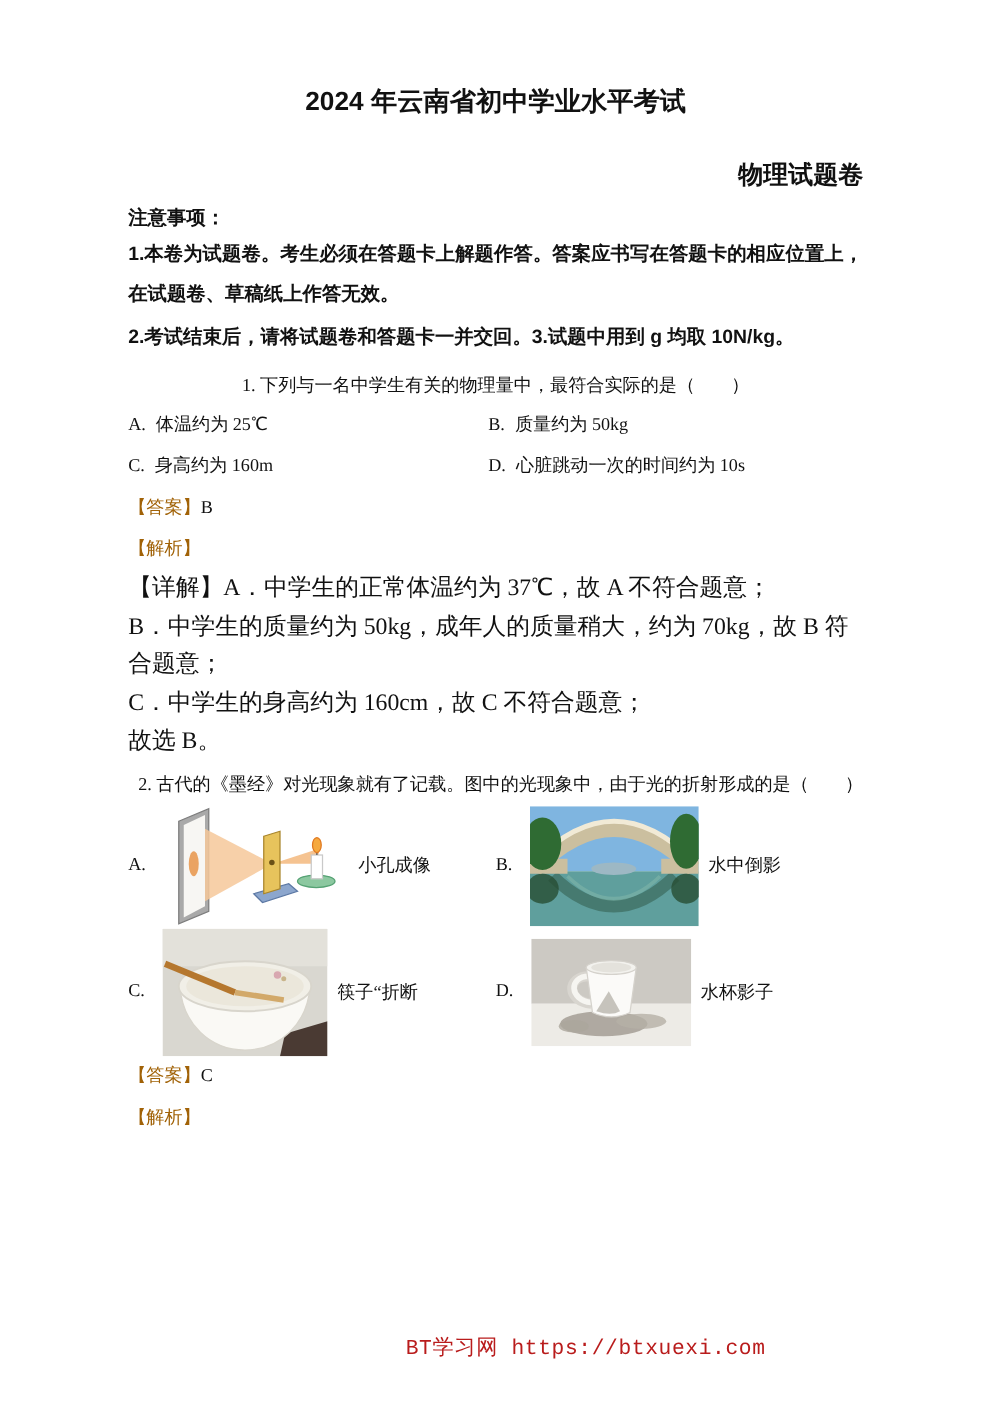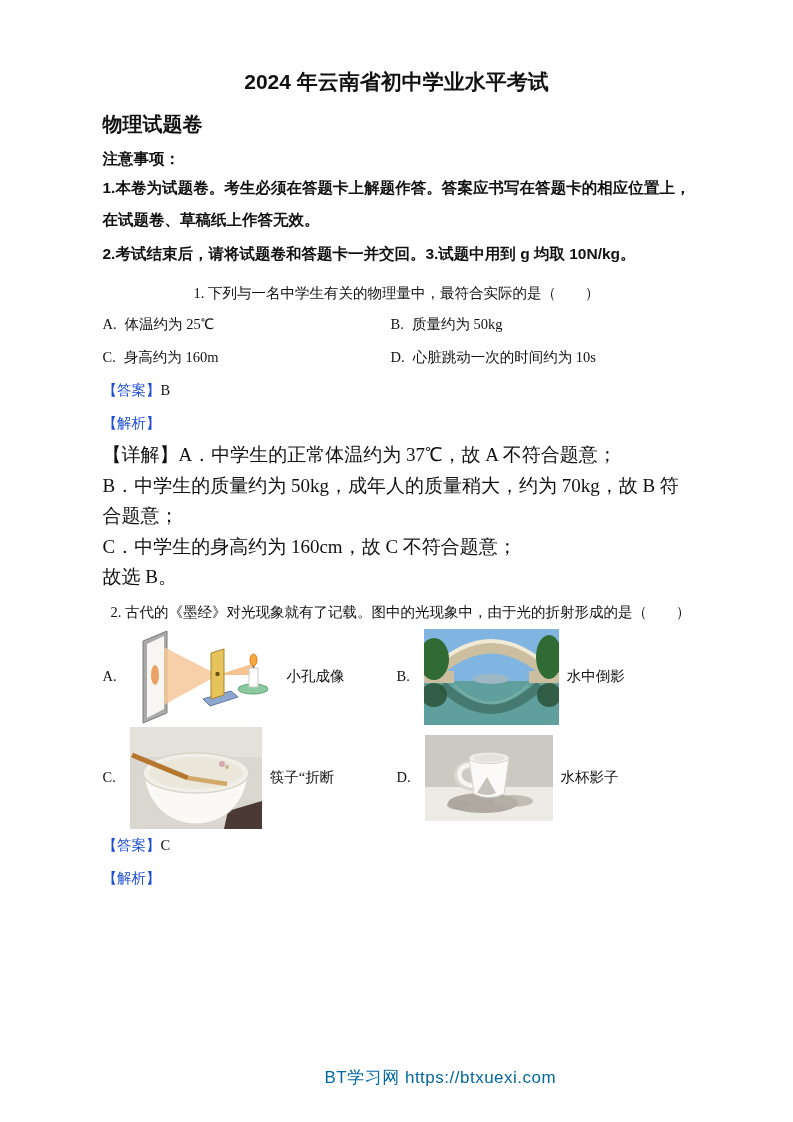--- a/index.html
+++ b/index.html
@@ -17,26 +17,26 @@
   
   .doc-title{
     text-align:center;
     font-family:"Liberation Sans", sans-serif;
     font-weight:bold;
     font-size:21px;
     line-height:28px;
     margin:0;
   }
   .doc-subtitle{
-    text-align:left;
+    text-align:right;
     font-family:"Liberation Sans", sans-serif;
     font-weight:bold;
     font-size:20px;
     line-height:28px;
-    margin:14px 0 0 0;
+    margin:30px 0 0 0;
   }
   .meta-line{
     text-align:center;
     font-family:"Liberation Sans", sans-serif;
     font-weight:bold;
     font-size:15.5px;
     line-height:22px;
     margin:12px 0 0 0;
   }
   .notice-heading{
@@ -61,34 +61,34 @@
   }
   .stem{margin-top:8px;text-align:center;}
   .options-grid{
     display:grid;
     grid-template-columns:49% 51%;
     font-size:14.5px;
     line-height:33px;
   }
   .opt-label{margin-right:8px;}
   .answer-line{font-size:14.5px;line-height:33px;margin:0;}
-  .accent{color:#1d4ed8;}
+  .accent{color:#a16207;}
   .detail-para{font-size:19px;line-height:30.5px;margin:0;}
   .q2-stem{font-size:14.5px;line-height:30px;margin:4px 0 0 0;text-align:right;}
   .img-row{display:flex;align-items:center;}
   .img-opt{display:flex;align-items:center;width:50%;font-size:14.5px;}
   .img-opt .opt-letter{margin-right:14px;}
   .img-opt .caption{margin-left:8px;}
   .figure{flex:0 0 auto;display:block;}
   .watermark{
     position:absolute;
     left:285px;top:1066px;
-    font-family:Liberation Sans, sans-serif;
+    font-family:Liberation Mono, monospace;
     font-size:17px;
-    color:#0369a1;
+    color:#b91c1c;
     letter-spacing:0.5px;
   }
 </style>
 </head>
 <body>
 
 <div class="page">
 
   <h1 class="doc-title">2024 年云南省初中学业水平考试</h1>
   <h2 class="doc-subtitle">物理试题卷</h2>

